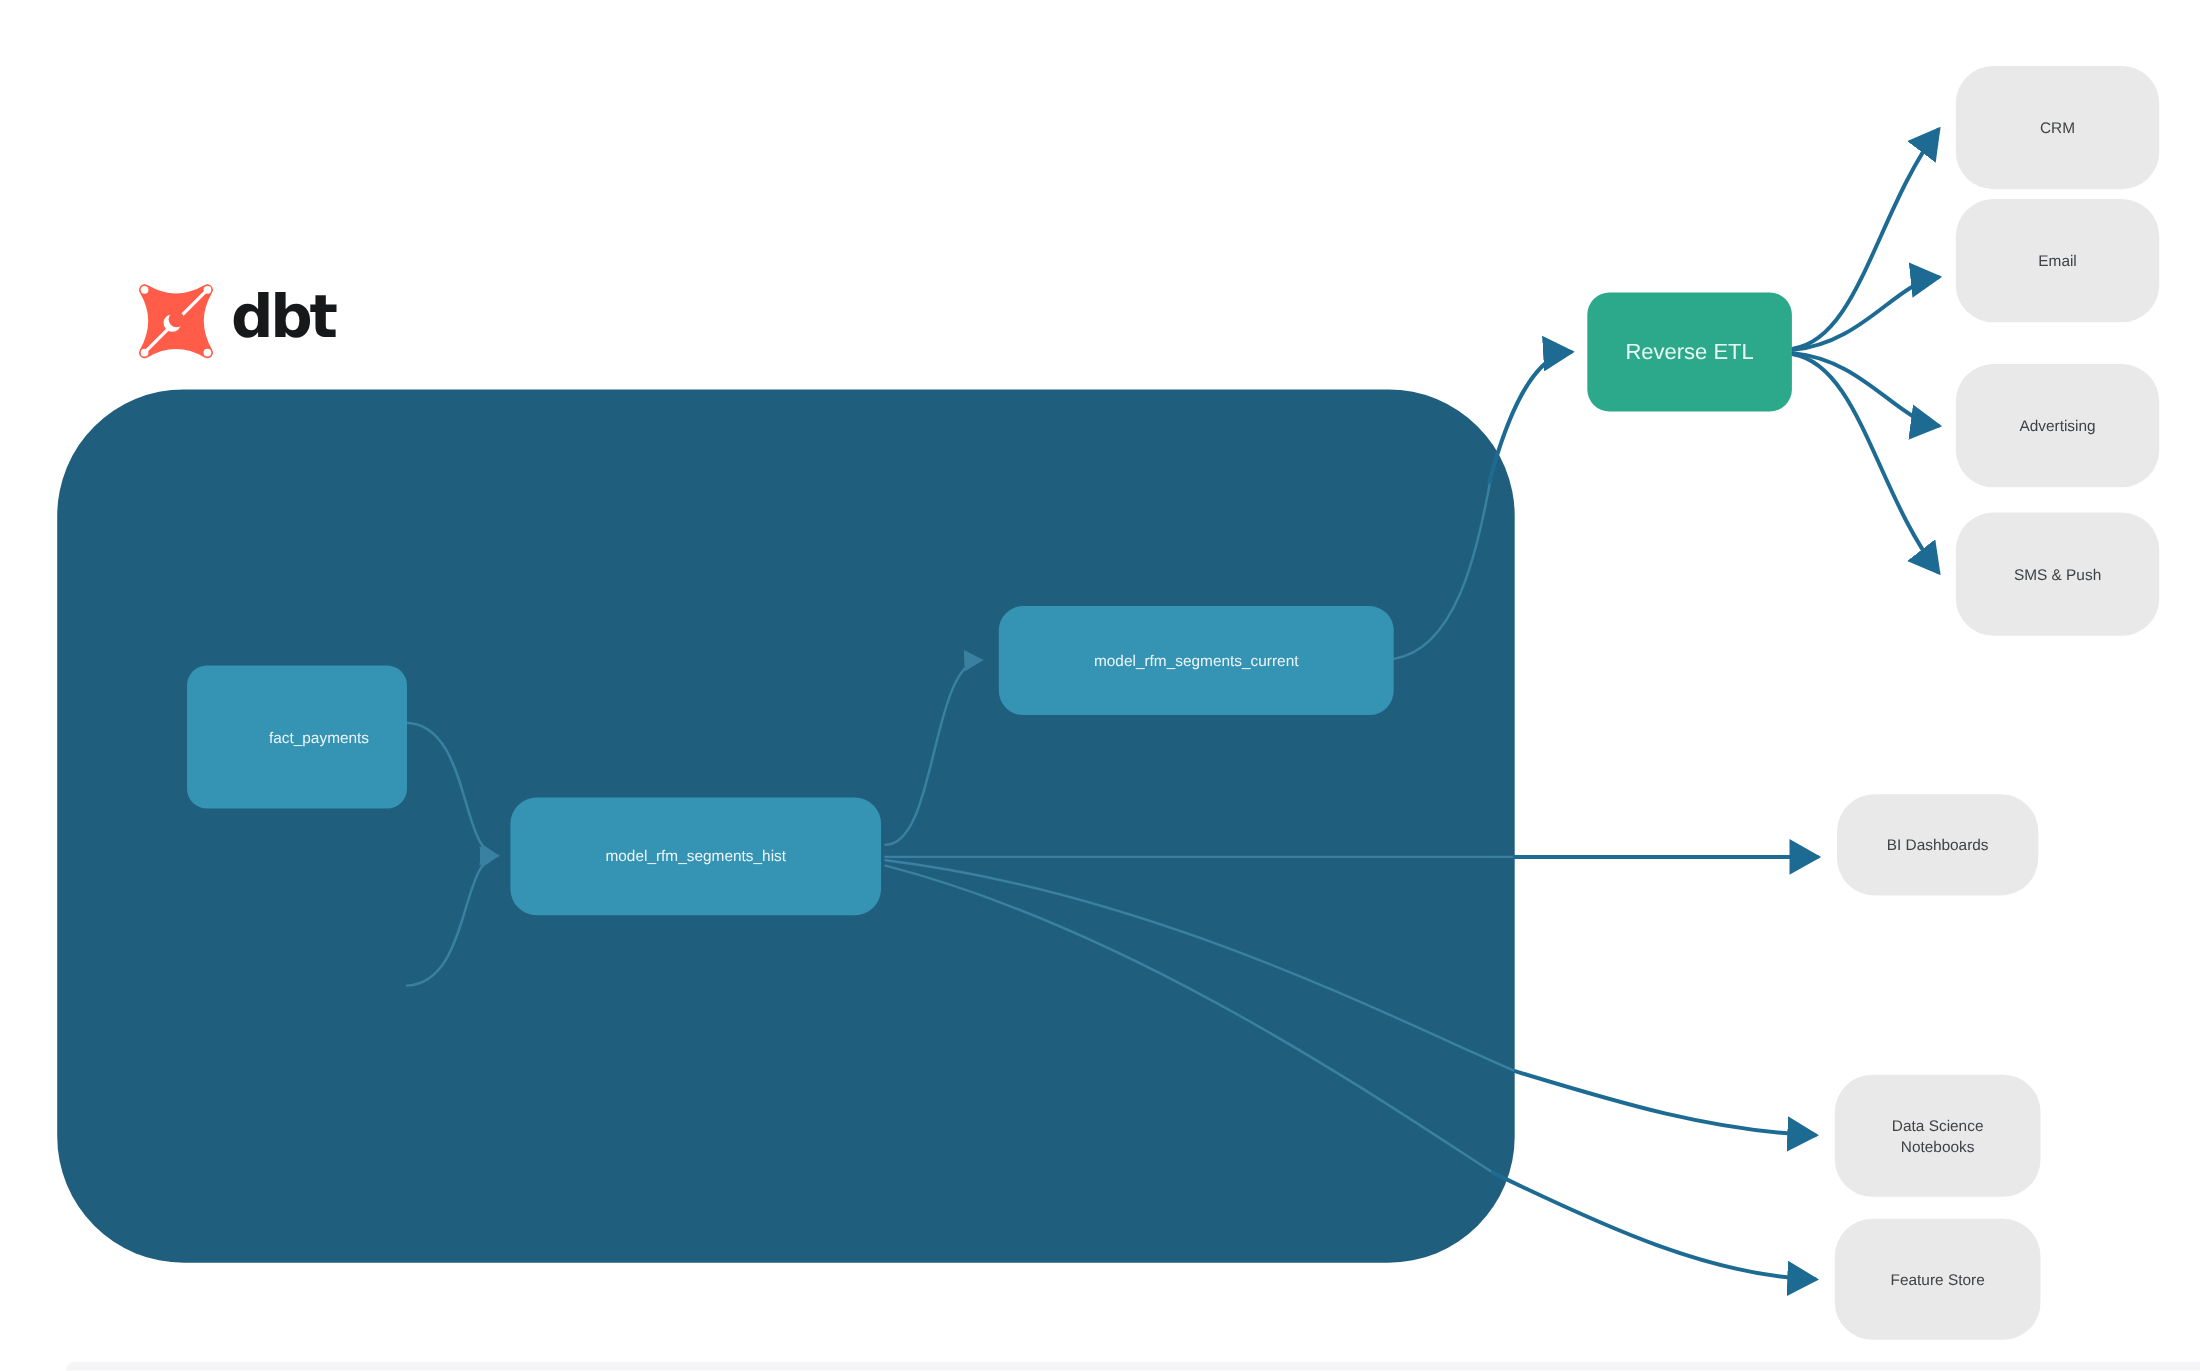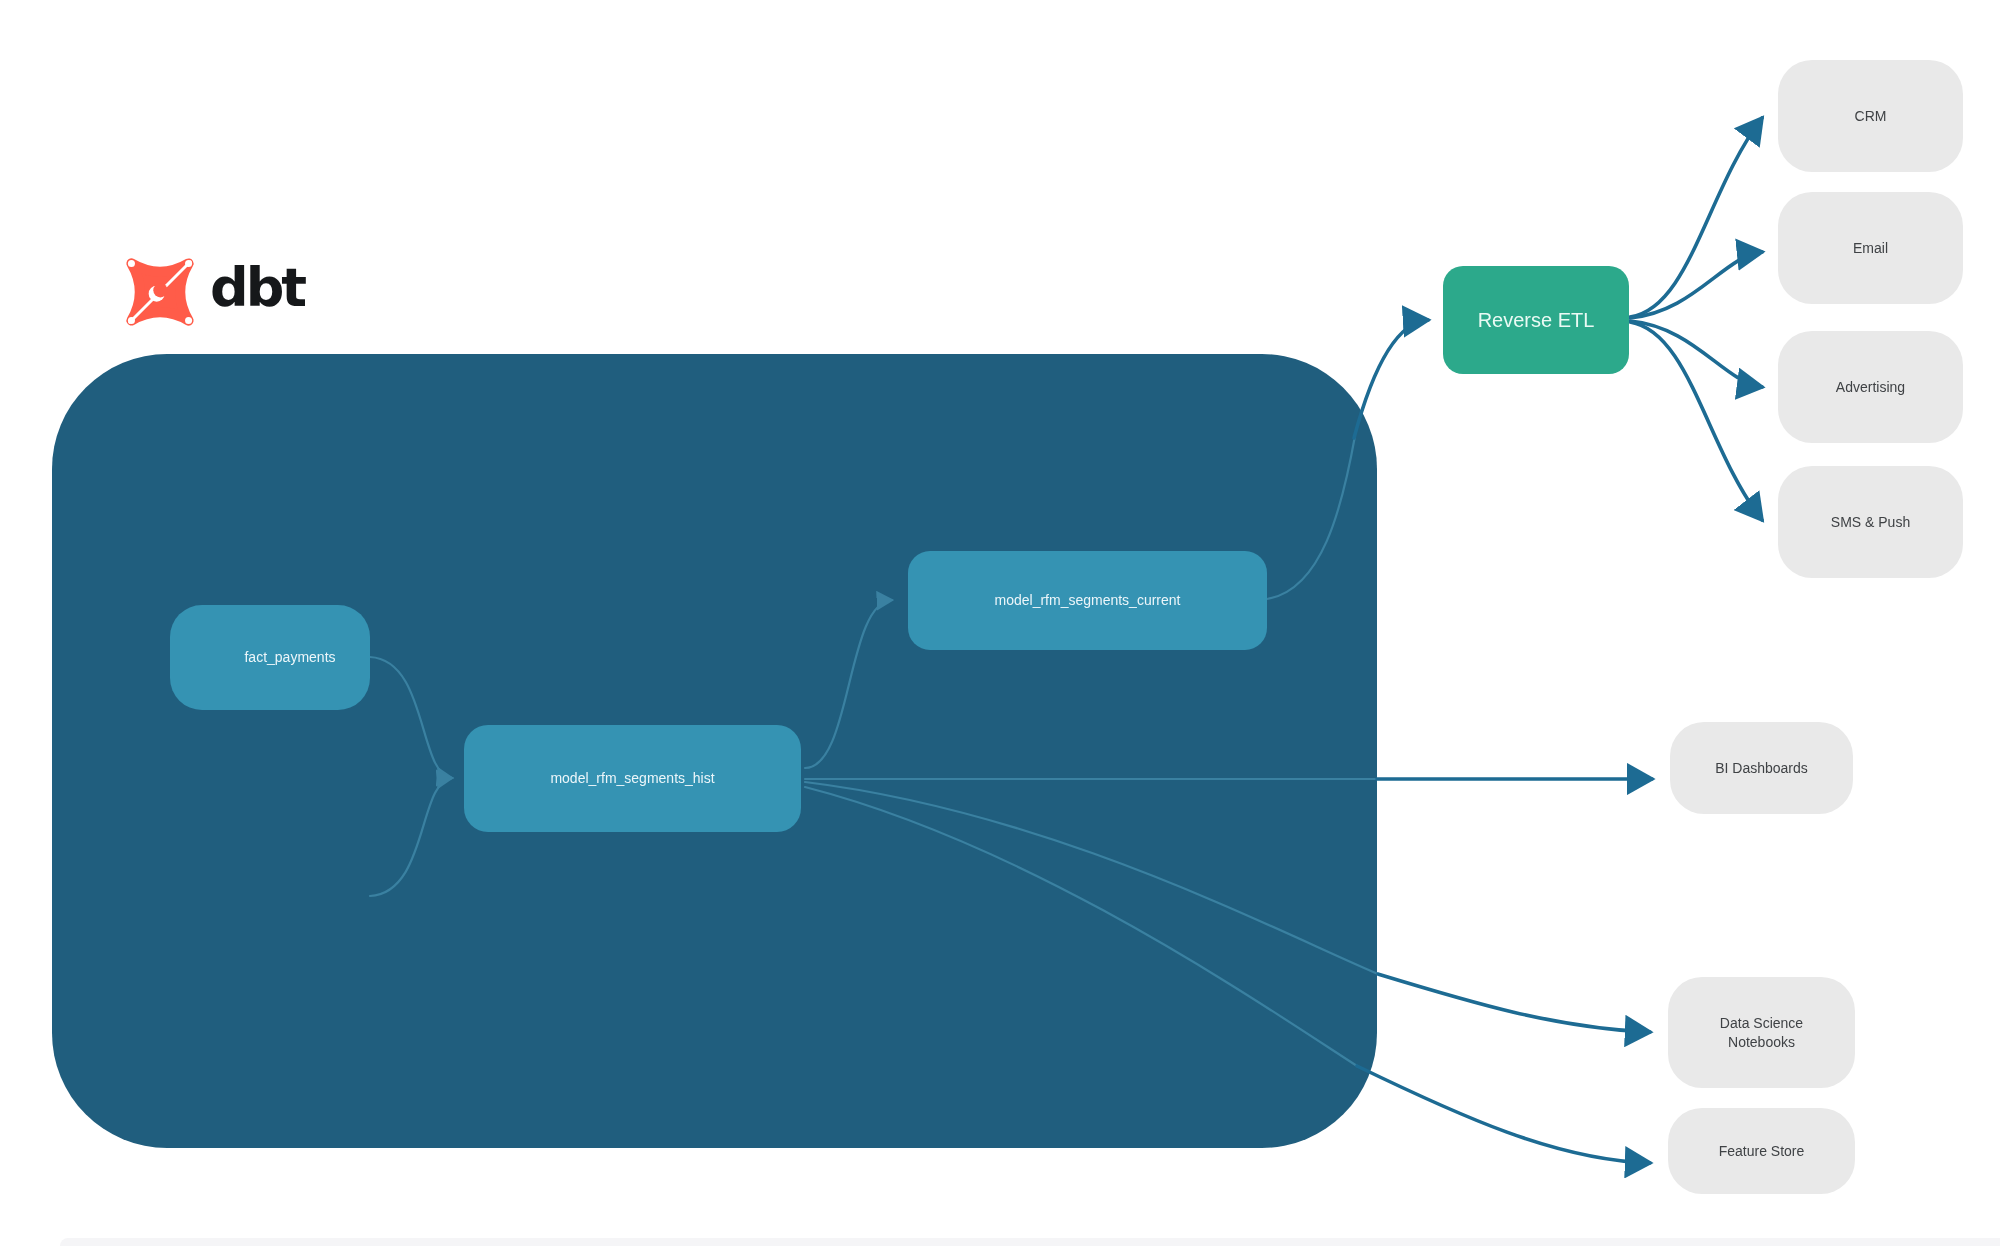--- a/index.html
+++ b/index.html
@@ -71,32 +71,32 @@
     color: var(--reverse_etl_text, #eafaf4);
     border-radius: 20px;
     font-size: 20px;
   }
   .node.dest {
     background: var(--destination_bg, #e9e9e9);
     color: var(--destination_text, #3f4245);
     border-radius: 34px;
   }
 
-  #node-fact      { left: 170px;  top: 605px;  width: 200px; height: 105px; border-radius: 32px; padding-left: 40px; }
+  #node-fact      { left: 170px;  top: 605px;  width: 200px; height: 130px; border-radius: 18px; padding-left: 40px; }
   #node-dim       { left: 170px;  top: 843px;  width: 200px; height: 105px; border-radius: 18px; }
   #node-hist      { left: 464px;  top: 725px;  width: 337px; height: 107px; border-radius: 24px; }
   #node-current   { left: 908px;  top: 551px;  width: 359px; height: 99px;  border-radius: 22px; }
   #node-retl      { left: 1443px; top: 266px;  width: 186px; height: 108px; }
   #node-crm       { left: 1778px; top: 60px;   width: 185px; height: 112px; }
-  #node-email     { left: 1778px; top: 192px;  width: 185px; height: 112px; }
+  #node-email     { left: 1778px; top: 181px;  width: 185px; height: 112px; }
   #node-adv       { left: 1778px; top: 331px;  width: 185px; height: 112px; }
   #node-sms       { left: 1778px; top: 466px;  width: 185px; height: 112px; }
   #node-bi        { left: 1670px; top: 722px;  width: 183px; height: 92px; }
   #node-dsn       { left: 1668px; top: 977px;  width: 187px; height: 111px; padding: 0 22px; }
-  #node-fs        { left: 1668px; top: 1108px; width: 187px; height: 86px; }
+  #node-fs        { left: 1668px; top: 1108px; width: 187px; height: 110px; }
 
   .bottom-strip {
     position: absolute; left: 60px; top: 1238px;
     width: 1940px; height: 8px;
     background: #f5f5f7;
     border-top-left-radius: 8px;
     z-index: 0;
   }
 </style>
 </head>

